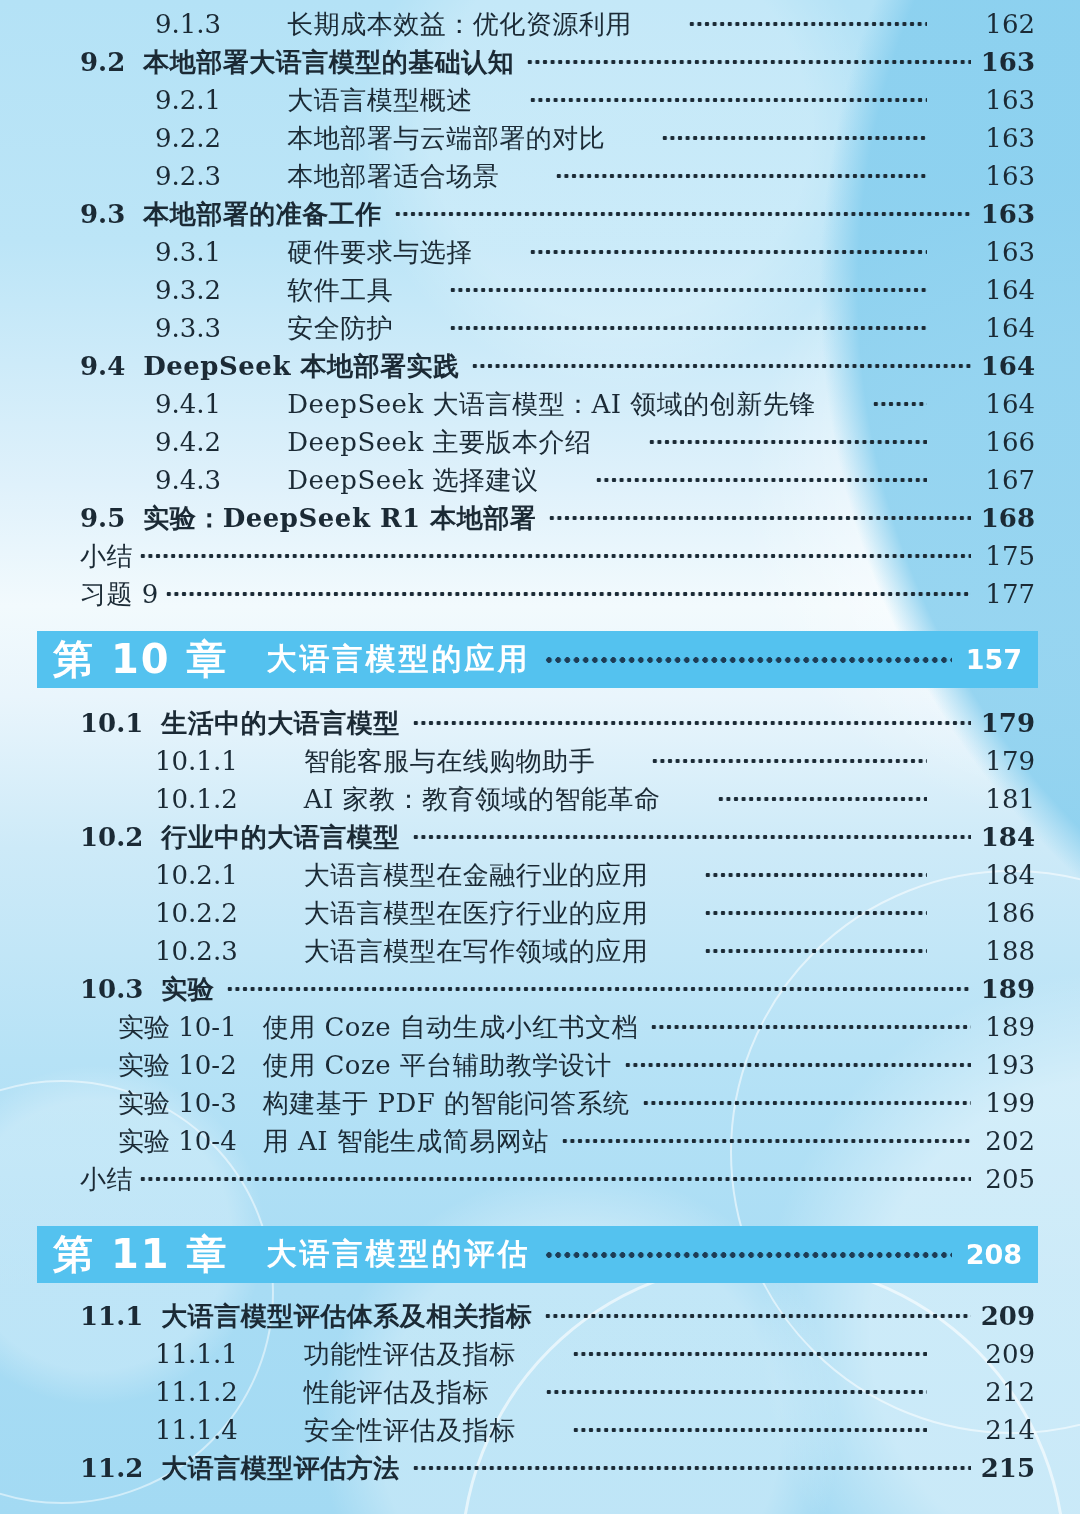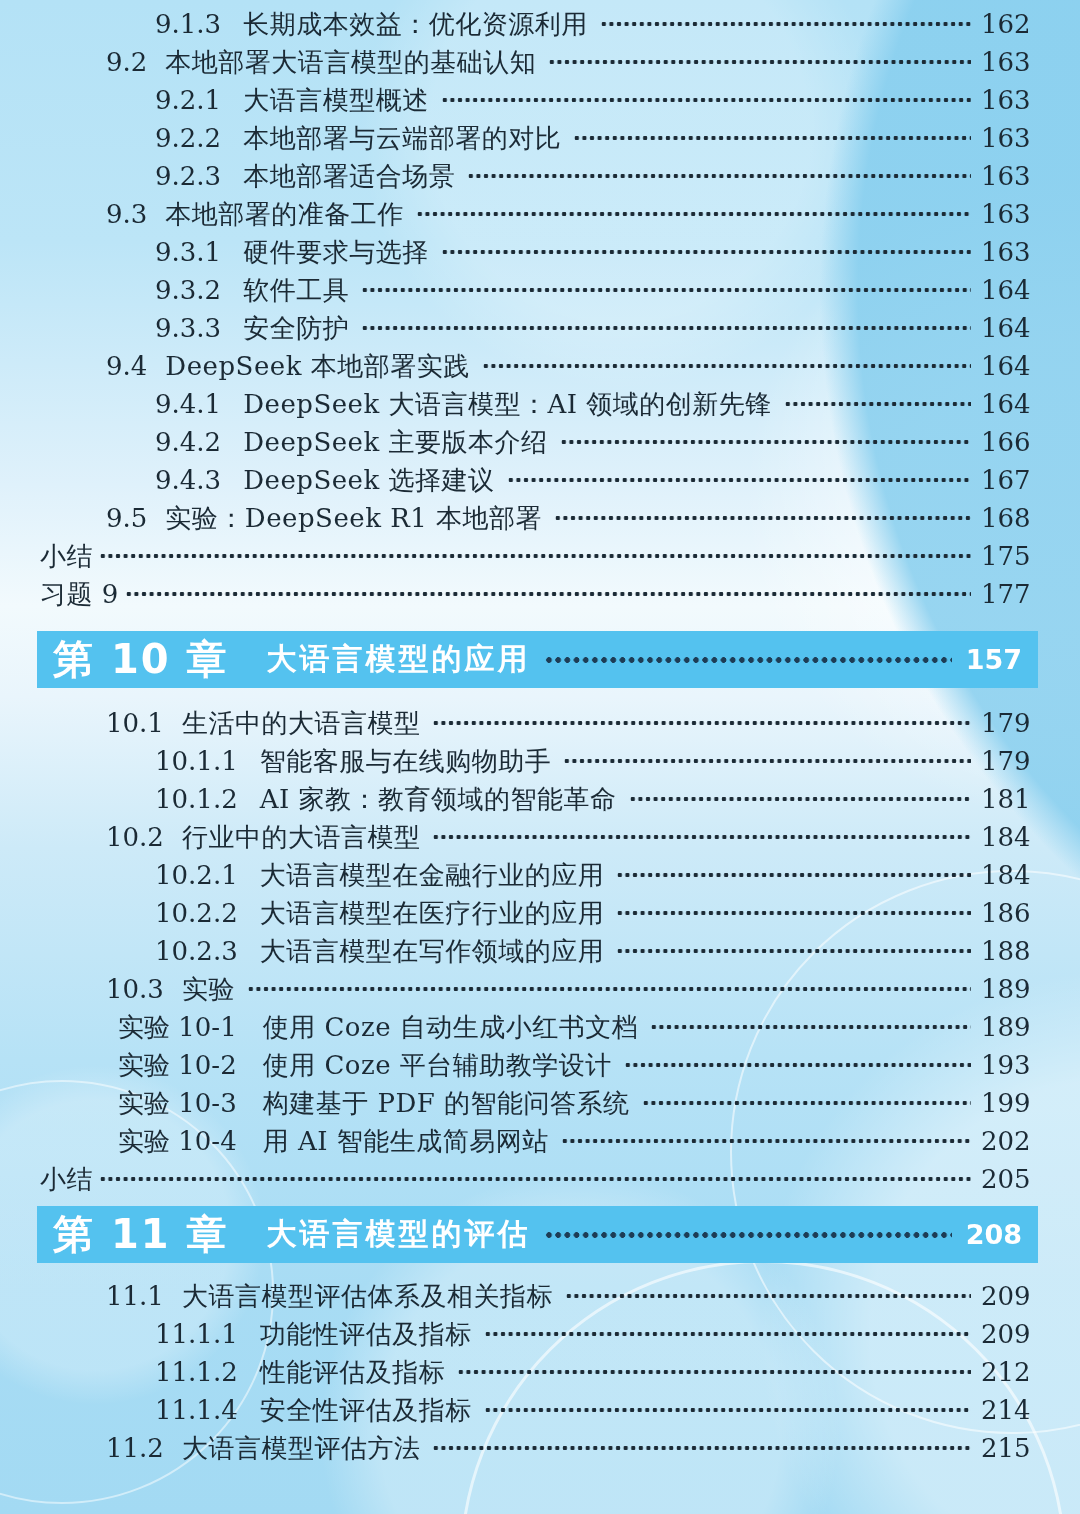--- a/index.html
+++ b/index.html
@@ -50,40 +50,40 @@
   }
   .entry-label { margin-right: 18px; }
   .entry-title { letter-spacing: 0.5px; }
   .leader {
     flex: 1 1 auto; height: 12px; min-width: 30px;
     margin: 0 10px 0 12px;
     background-image: radial-gradient(circle at 3.8px 6px, var(--leader-dot) 2px, rgba(0,0,0,0) 2.5px);
     background-size: 7.6px 12px;
     background-repeat: repeat-x;
   }
-  .entry-page { min-width: 54px; text-align: left; }
-  .lv-l2   { padding-left: 106px; }
-  .lv-l3   { padding-left: 155px; }
+  .entry-page { min-width: 54px; text-align: right; }
+  .lv-l2   { padding-left: 80px; font-weight: bold; }
+  .lv-l3   { padding-left: 155px; gap: 44px; }
   .lv-l3 .entry-label { margin-right: 22px; }
   .lv-exp  { padding-left: 118px; }
   .lv-exp .entry-label { margin-right: 26px; }
-  .lv-misc { padding-left: 40px; }
+  .lv-misc { padding-left: 80px; }
   .lv-misc .leader { margin-left: 6px; }
   
   .chapter-bar {
     display: flex; align-items: center;
     height: 57px;
     margin: 18px 42px 16px 37px;
     padding: 0 16px;
     background: var(--chapter-bar-bg);
     color: var(--chapter-bar-text);
     font-family: "DejaVu Sans", "Liberation Sans", sans-serif;
     white-space: nowrap;
   }
-  .sec-11 .chapter-bar { margin-top: 8px; margin-bottom: 14px; }
+  .sec-11 .chapter-bar { margin-top: 28px; margin-bottom: 14px; }
   .bar-label { font-size: 40px; font-weight: 700; letter-spacing: 2px; margin-right: 38px; }
   .bar-title { font-size: 30px; font-weight: 700; letter-spacing: 3px; }
   .bar-leader {
     flex: 1 1 auto; height: 14px; min-width: 30px;
     margin: 0 14px;
     background-image: radial-gradient(circle at 4px 7px, var(--bar-leader-dot) 2.6px, rgba(0,0,0,0) 3.1px);
     background-size: 9.2px 14px;
     background-repeat: repeat-x;
   }
   .bar-page { font-size: 27px; font-weight: 700; }

